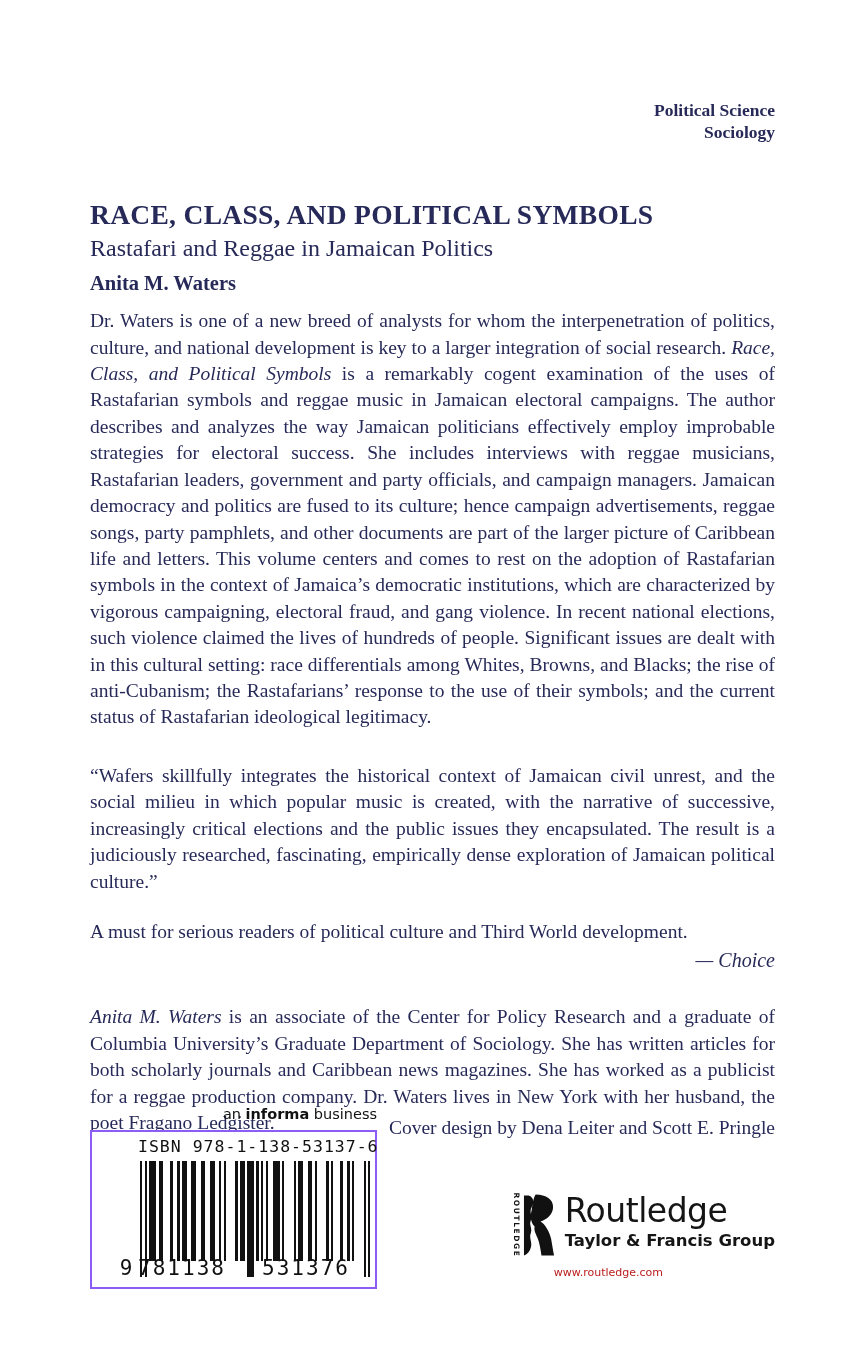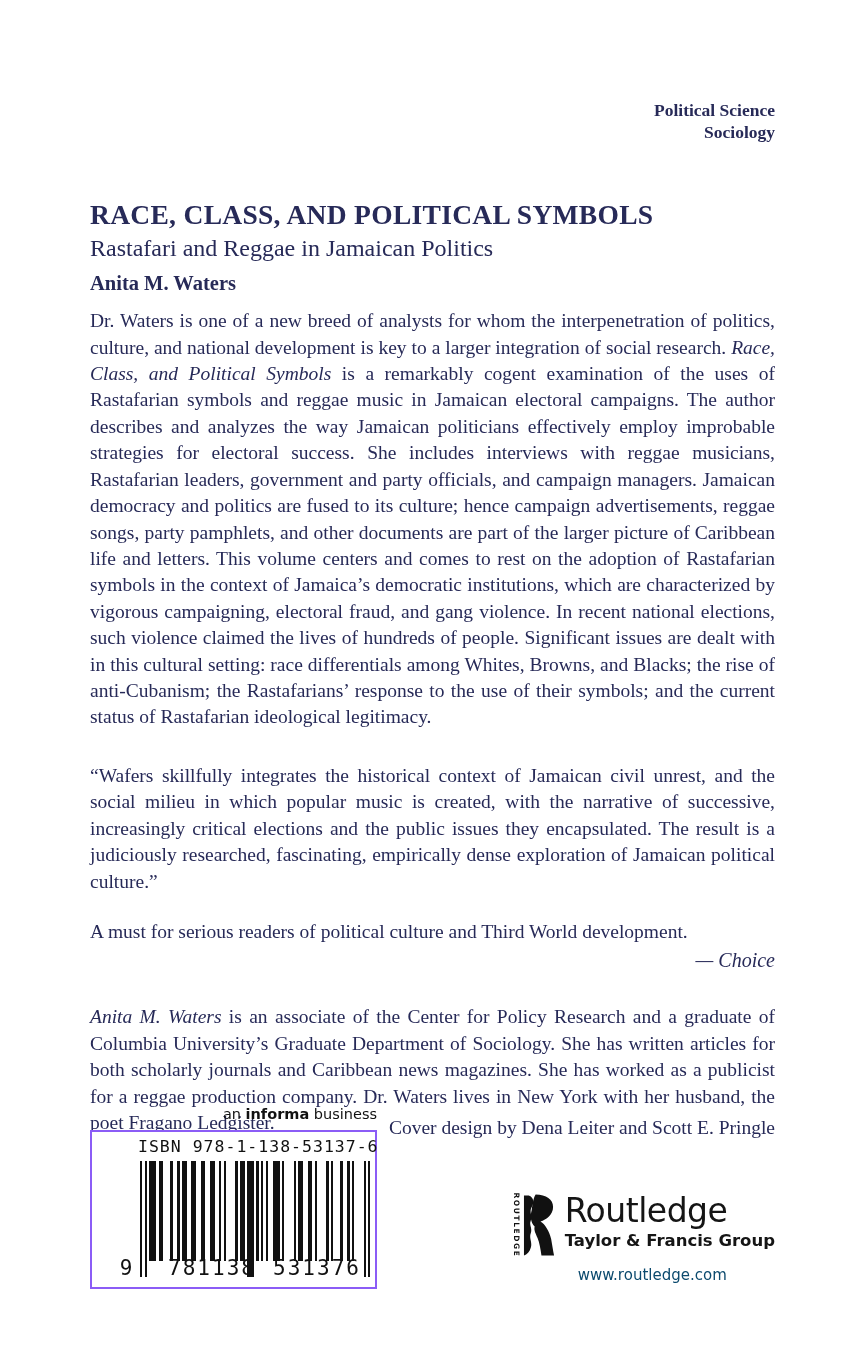--- a/index.html
+++ b/index.html
@@ -26,35 +26,35 @@
   .isbn-label { position:absolute; left:46px; top:5px; width:228px; text-align:center;
                 font-family:"DejaVu Sans Mono", monospace; font-size:16.5px; letter-spacing:1px;
                 color:#111; white-space:nowrap; }
   .ean { position:absolute; left:48px; top:29px; height:116px; display:flex; align-items:flex-start; }
   .ean .m { width:2.34px; height:100px; background:#fff; }
   .ean .m.b { background:#111; }
   .ean .m.g { height:116px; }
   .ean-digits span { position:absolute; font-family:"DejaVu Sans Mono", monospace;
                      font-size:21px; line-height:1; color:#111; top:126px; text-align:center; }
   .d9    { left:24px;  width:20px; }
-  .dmid  { left:71px;  width:98px; letter-spacing:2px; }
-  .dright{ left:176px; width:98px; letter-spacing:2px; }
+  .dmid  { left:41px;  width:98px; letter-spacing:2px; }
+  .dright{ left:165px; width:98px; letter-spacing:2px; }
 
   .coverdesign { position:absolute; right:0; top:17px; font-size:19.5px; color:#272a58; white-space:nowrap; }
   .logo { position:absolute; right:0; top:94px; font-family:"DejaVu Sans", sans-serif; color:#151515; }
   .logo-row { display:flex; align-items:flex-start; }
   .logo-vert { width:13px; height:62px; position:relative; flex:0 0 13px; }
   .logo-vert span { position:absolute; left:50%; top:50%;
                     transform:translate(-50%,-50%) rotate(90deg);
                     font-weight:bold; font-size:7.5px; letter-spacing:1.6px;
                     color:#111; white-space:nowrap; }
   .logo-glyph { width:33px; height:63px; margin-right:9px; flex:0 0 33px; }
   .logo-name  { font-size:33px; line-height:1.05; letter-spacing:-0.5px; }
   .logo-group { font-weight:bold; font-size:16.5px; margin-top:2px; }
-  .logo-web   { font-size:15px; color:#0c4a6e; margin-top:9px; margin-left:68px; }
+  .logo-web   { font-size:11px; color:#b91c1c; margin-top:9px; margin-left:44px; }
 </style>
 </head>
 <body>
 
 <div class="page">
 
   <div class="category">
     <div>Political Science</div>
     <div>Sociology</div>
   </div>

